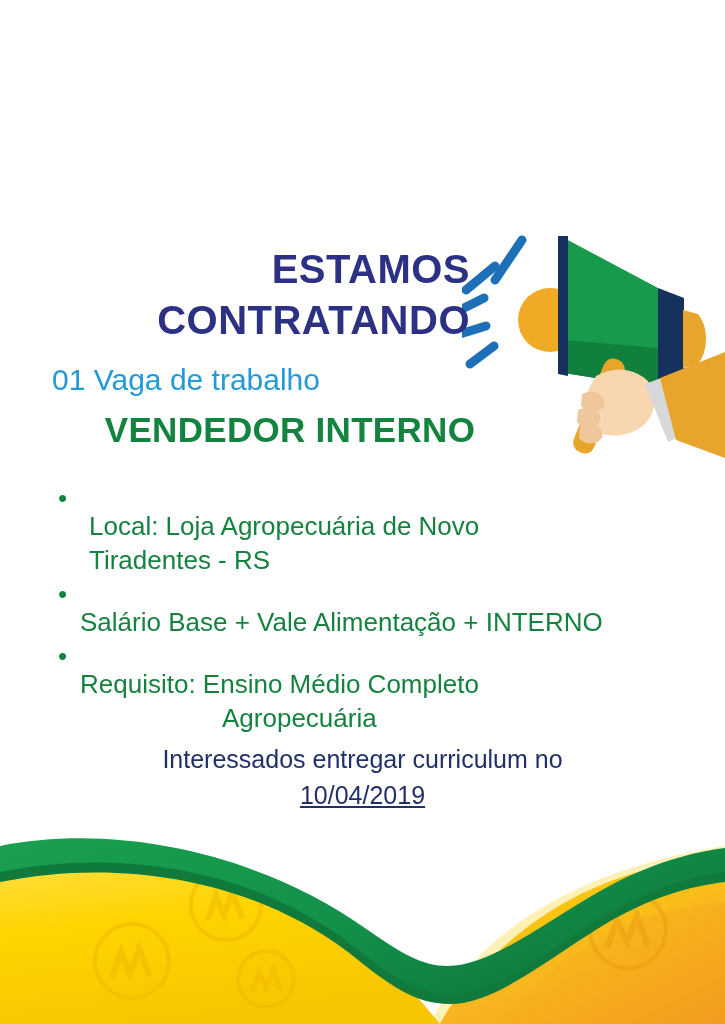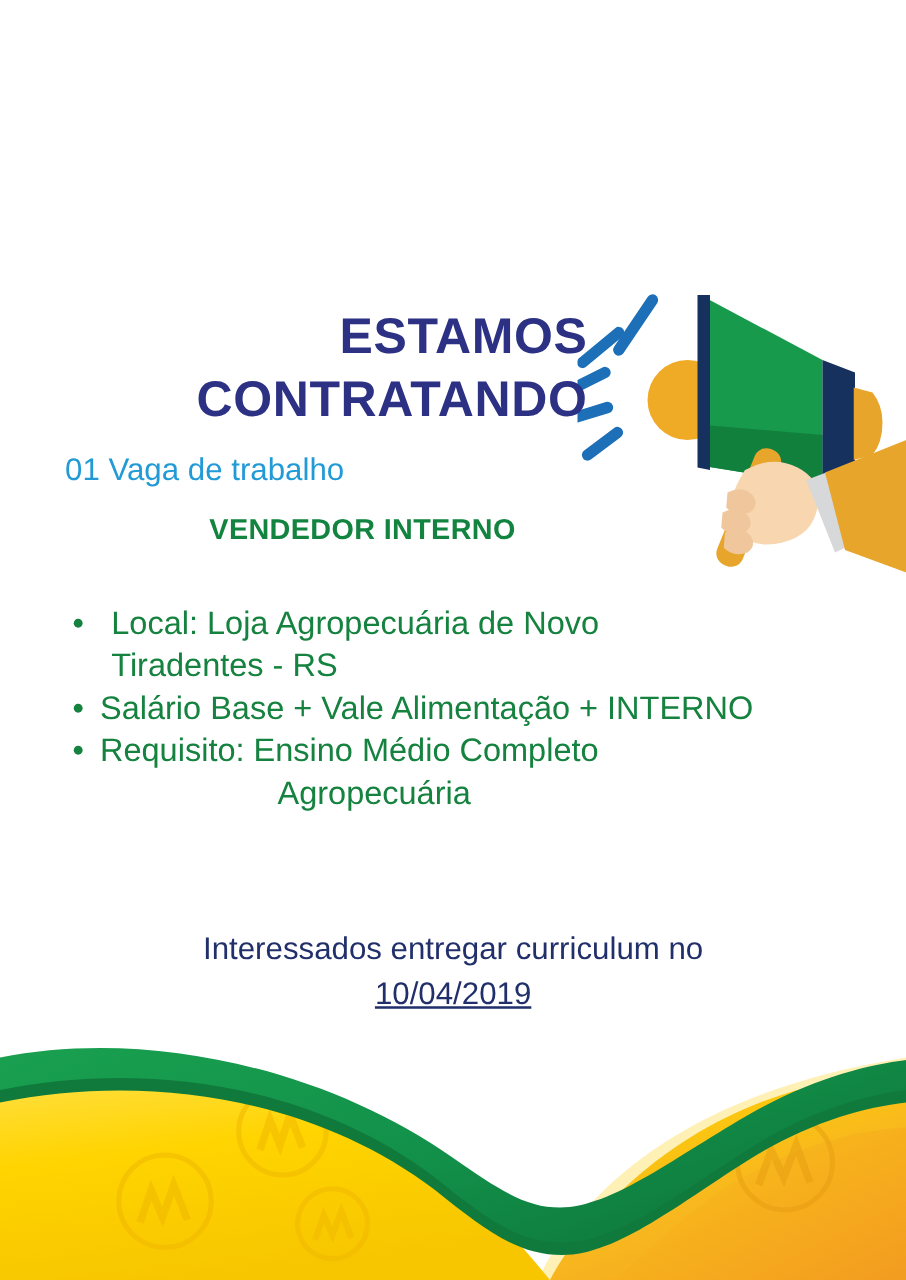--- a/index.html
+++ b/index.html
@@ -41,33 +41,33 @@
     letter-spacing: 0.5px;
     line-height: 1.28;
   }
   .headline .l2 { display: block; }
 
   .subline {
     position: absolute;
     left: 52px;
     top: 363px;
     color: #229ad6;
-    font-size: 25px;
+    font-size: 30px;
     line-height: 1.1;
   }
 
   .role {
     position: absolute;
     left: 0;
     top: 410px;
     width: 580px;
     text-align: center;
     color: #13843f;
     font-weight: bold;
-    font-size: 23px;
+    font-size: 35px;
     letter-spacing: 0.3px;
   }
 
   
   .bullets {
     position: absolute;
     left: 58px;
     top: 481px;
     width: 640px;
     color: #15823f;
@@ -78,21 +78,21 @@
     display: flex;
     align-items: flex-start;
   }
   .bullet-dot {
     flex: 0 0 auto;
     width: 22px;
     font-size: 26px;
     line-height: 1.31;
     text-align: left;
   }
-  .bullet-text { flex: 1 1 auto; }
+  .bullet-text { flex: 1 1 auto; margin-top: 28px; }
   .bullet-text .cont { display: block; }
   .bullet-text .cont.indent { padding-left: 142px; }
   .bullet-row.pad .bullet-text { padding-left: 9px; }
 
   
   .footer {
     position: absolute;
     left: 0;
     top: 742px;
     width: 725px;

